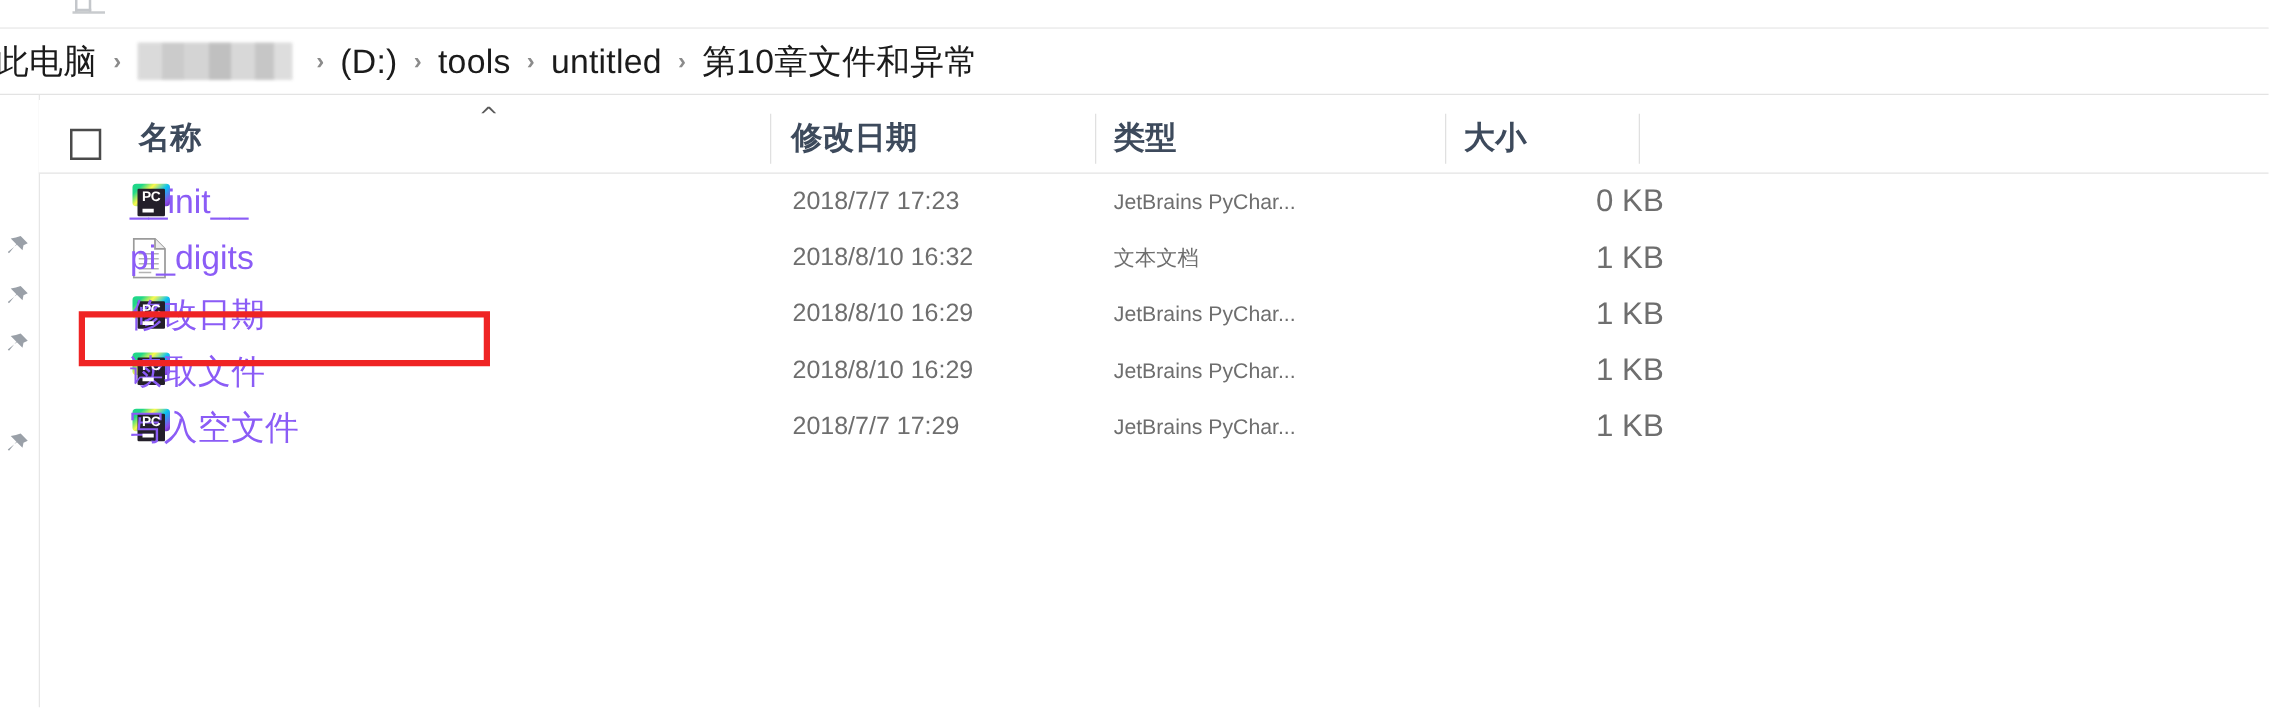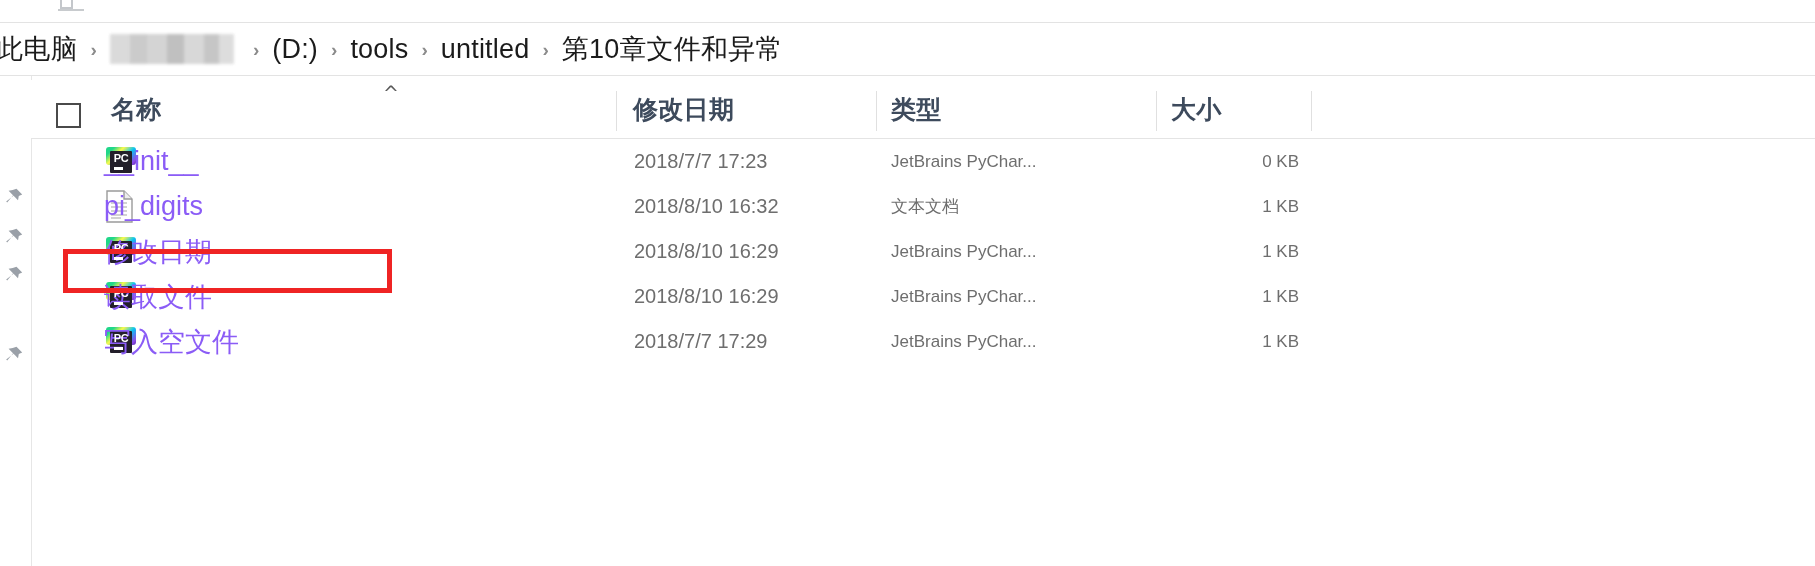--- a/index.html
+++ b/index.html
@@ -179,24 +179,24 @@
     left: 603px;
     font-size: 20px;
     color: #6e6e6e;
   }
   .cell-type {
     left: 860px;
     font-size: 17px;
     color: #6e6e6e;
   }
   .cell-size {
-    left: 1160px;
+    left: 1192px;
     width: 108px;
     justify-content: flex-end;
-    font-size: 17px;
+    font-size: 25px;
     color: #6e6e6e;
   }
 
   .file-icon {
     position: absolute;
     left: 75px;
     top: 8px;
     width: 30px;
     height: 30px;
   }

